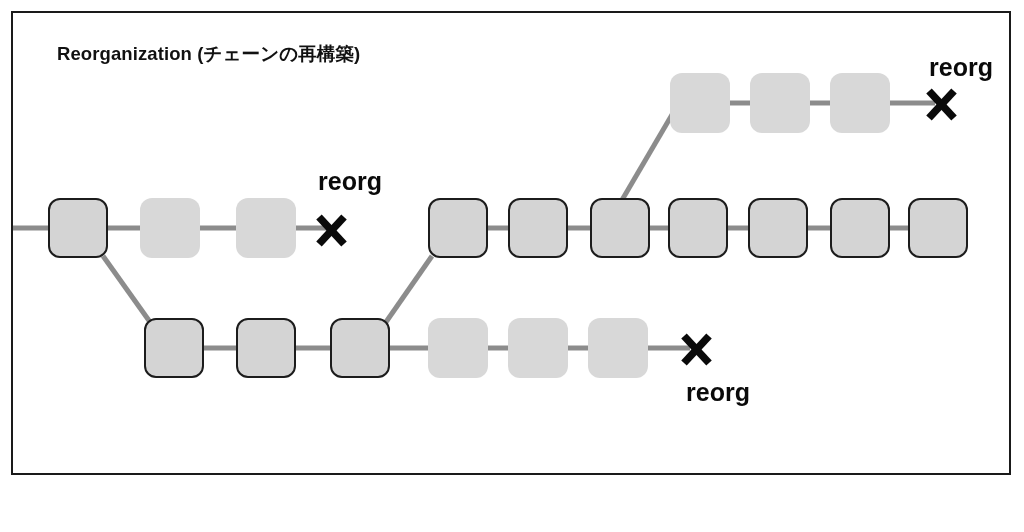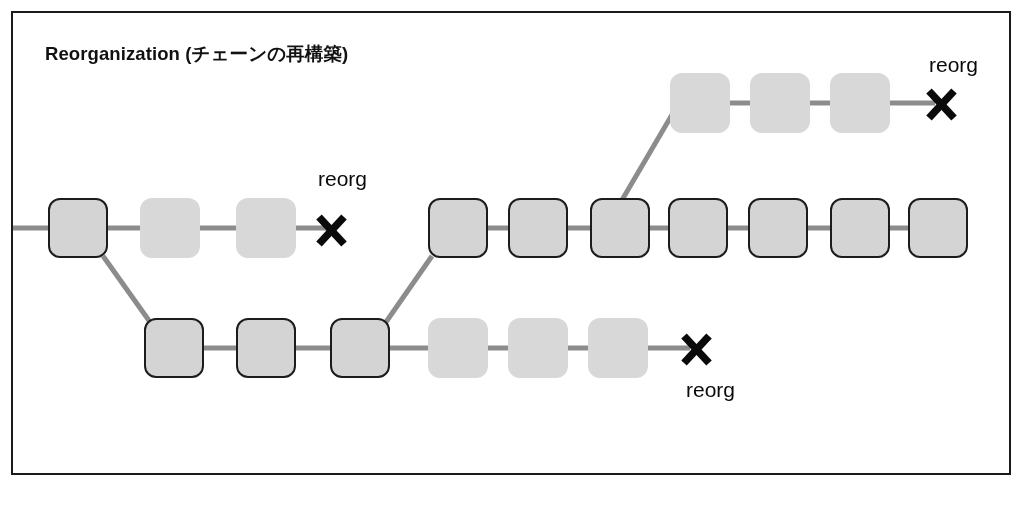--- a/index.html
+++ b/index.html
@@ -22,21 +22,21 @@
     left: 11px;
     top: 11px;
     width: 1000px;
     height: 464px;
     border: 2.5px solid #1a1a1a;
     box-sizing: border-box;
     background: #ffffff;
   }
   #diagram-title {
     position: absolute;
-    left: 45px;
+    left: 57px;
     top: 41px;
     font-size: 18.5px;
     font-weight: bold;
     color: #111111;
     letter-spacing: 0.1px;
     white-space: nowrap;
   }
   #svg-layer {
     position: absolute;
     left: 0;
@@ -52,22 +52,22 @@
   .block.solid {
     background: #d4d4d4;
     border: 2.6px solid #1c1c1c;
   }
   .block.faded {
     background: #d8d8d8;
     border: none;
   }
   .reorg-label {
     position: absolute;
-    font-size: 21px;
-    font-weight: normal;
+    font-size: 25px;
+    font-weight: bold;
     color: #0a0a0a;
     white-space: nowrap;
   }
 </style>
 </head>
 <body>
 
 <div id="canvas">
 
   <div id="frame"></div>

